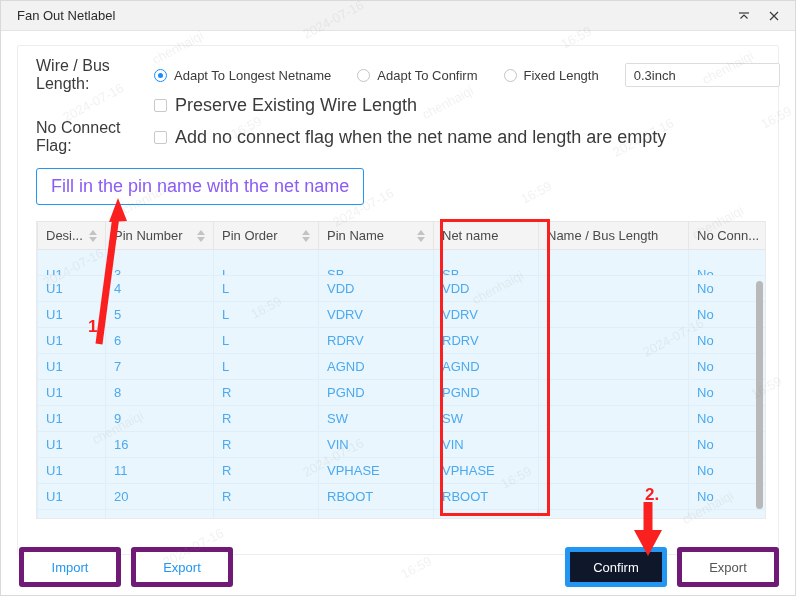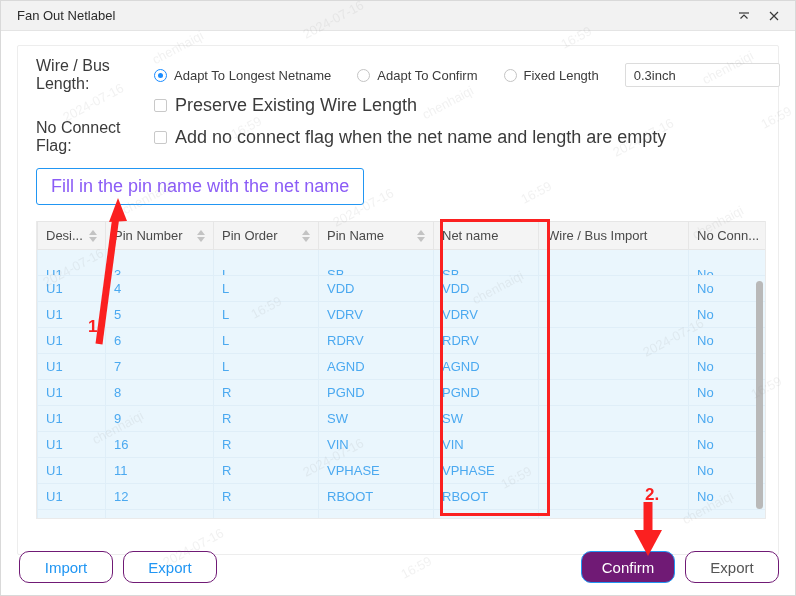--- a/index.html
+++ b/index.html
@@ -147,27 +147,27 @@
   }
   
   .footer{
     position:absolute;left:0;bottom:0;width:796px;height:56px;
     box-sizing:border-box;
     display:flex;align-items:center;
     padding:0 18px;
   }
   .btn{
     height:30px;min-width:92px;
-    border:1px solid #701a75;border-radius:10px;background:#fff;
-    color:#2196f3;font-size:15px;cursor:pointer;
+    border:5px solid #701a75;border-radius:3px;background:#fff;
+    color:#2196f3;font-size:13px;cursor:pointer;
     font-family:"Liberation Sans", sans-serif;
     display:flex;align-items:center;justify-content:center;
   }
   .btn.grey{color:#555;}
-  .btn.primary{background:#701a75;border-color:#2196f3;color:#fff;}
+  .btn.primary{background:#0f172a;border-color:#2196f3;color:#fff;}
   .gap{width:10px;flex:0 0 10px;}
   .spacer{flex:1 1 auto;}
   
   .anno{position:absolute;pointer-events:none;}
   .red-box{
     position:absolute;left:440px;top:219px;width:110px;height:297px;
     border:3px solid #fb2020;box-sizing:border-box;pointer-events:none;
   }
   .num{
     position:absolute;color:#fb2020;font-size:17px;font-weight:bold;
@@ -293,21 +293,21 @@
                     </span>
                   </div>
                 </th>
               <th>
                   <div class="th-in">
                     <span>Net name</span>
                   </div>
                 </th>
               <th>
                   <div class="th-in">
-                    <span>Wire / Bus Import</span>
+                    <span>Name / Bus Length</span>
                   </div>
                 </th>
               <th>
                   <div class="th-in">
                     <span>No Conn...</span>
                   </div>
                 </th>
             </tr>
           </thead>
           <tbody>
@@ -387,21 +387,21 @@
                 <td>U1</td>
                 <td>11</td>
                 <td>R</td>
                 <td>VPHASE</td>
                 <td>VPHASE</td>
                 <td></td>
                 <td>No</td>
               </tr>
               <tr>
                 <td>U1</td>
-                <td>12</td>
+                <td>20</td>
                 <td>R</td>
                 <td>RBOOT</td>
                 <td>RBOOT</td>
                 <td></td>
                 <td>No</td>
               </tr>
               <tr>
                 <td>U1</td>
                 <td>13</td>
                 <td>R</td>

